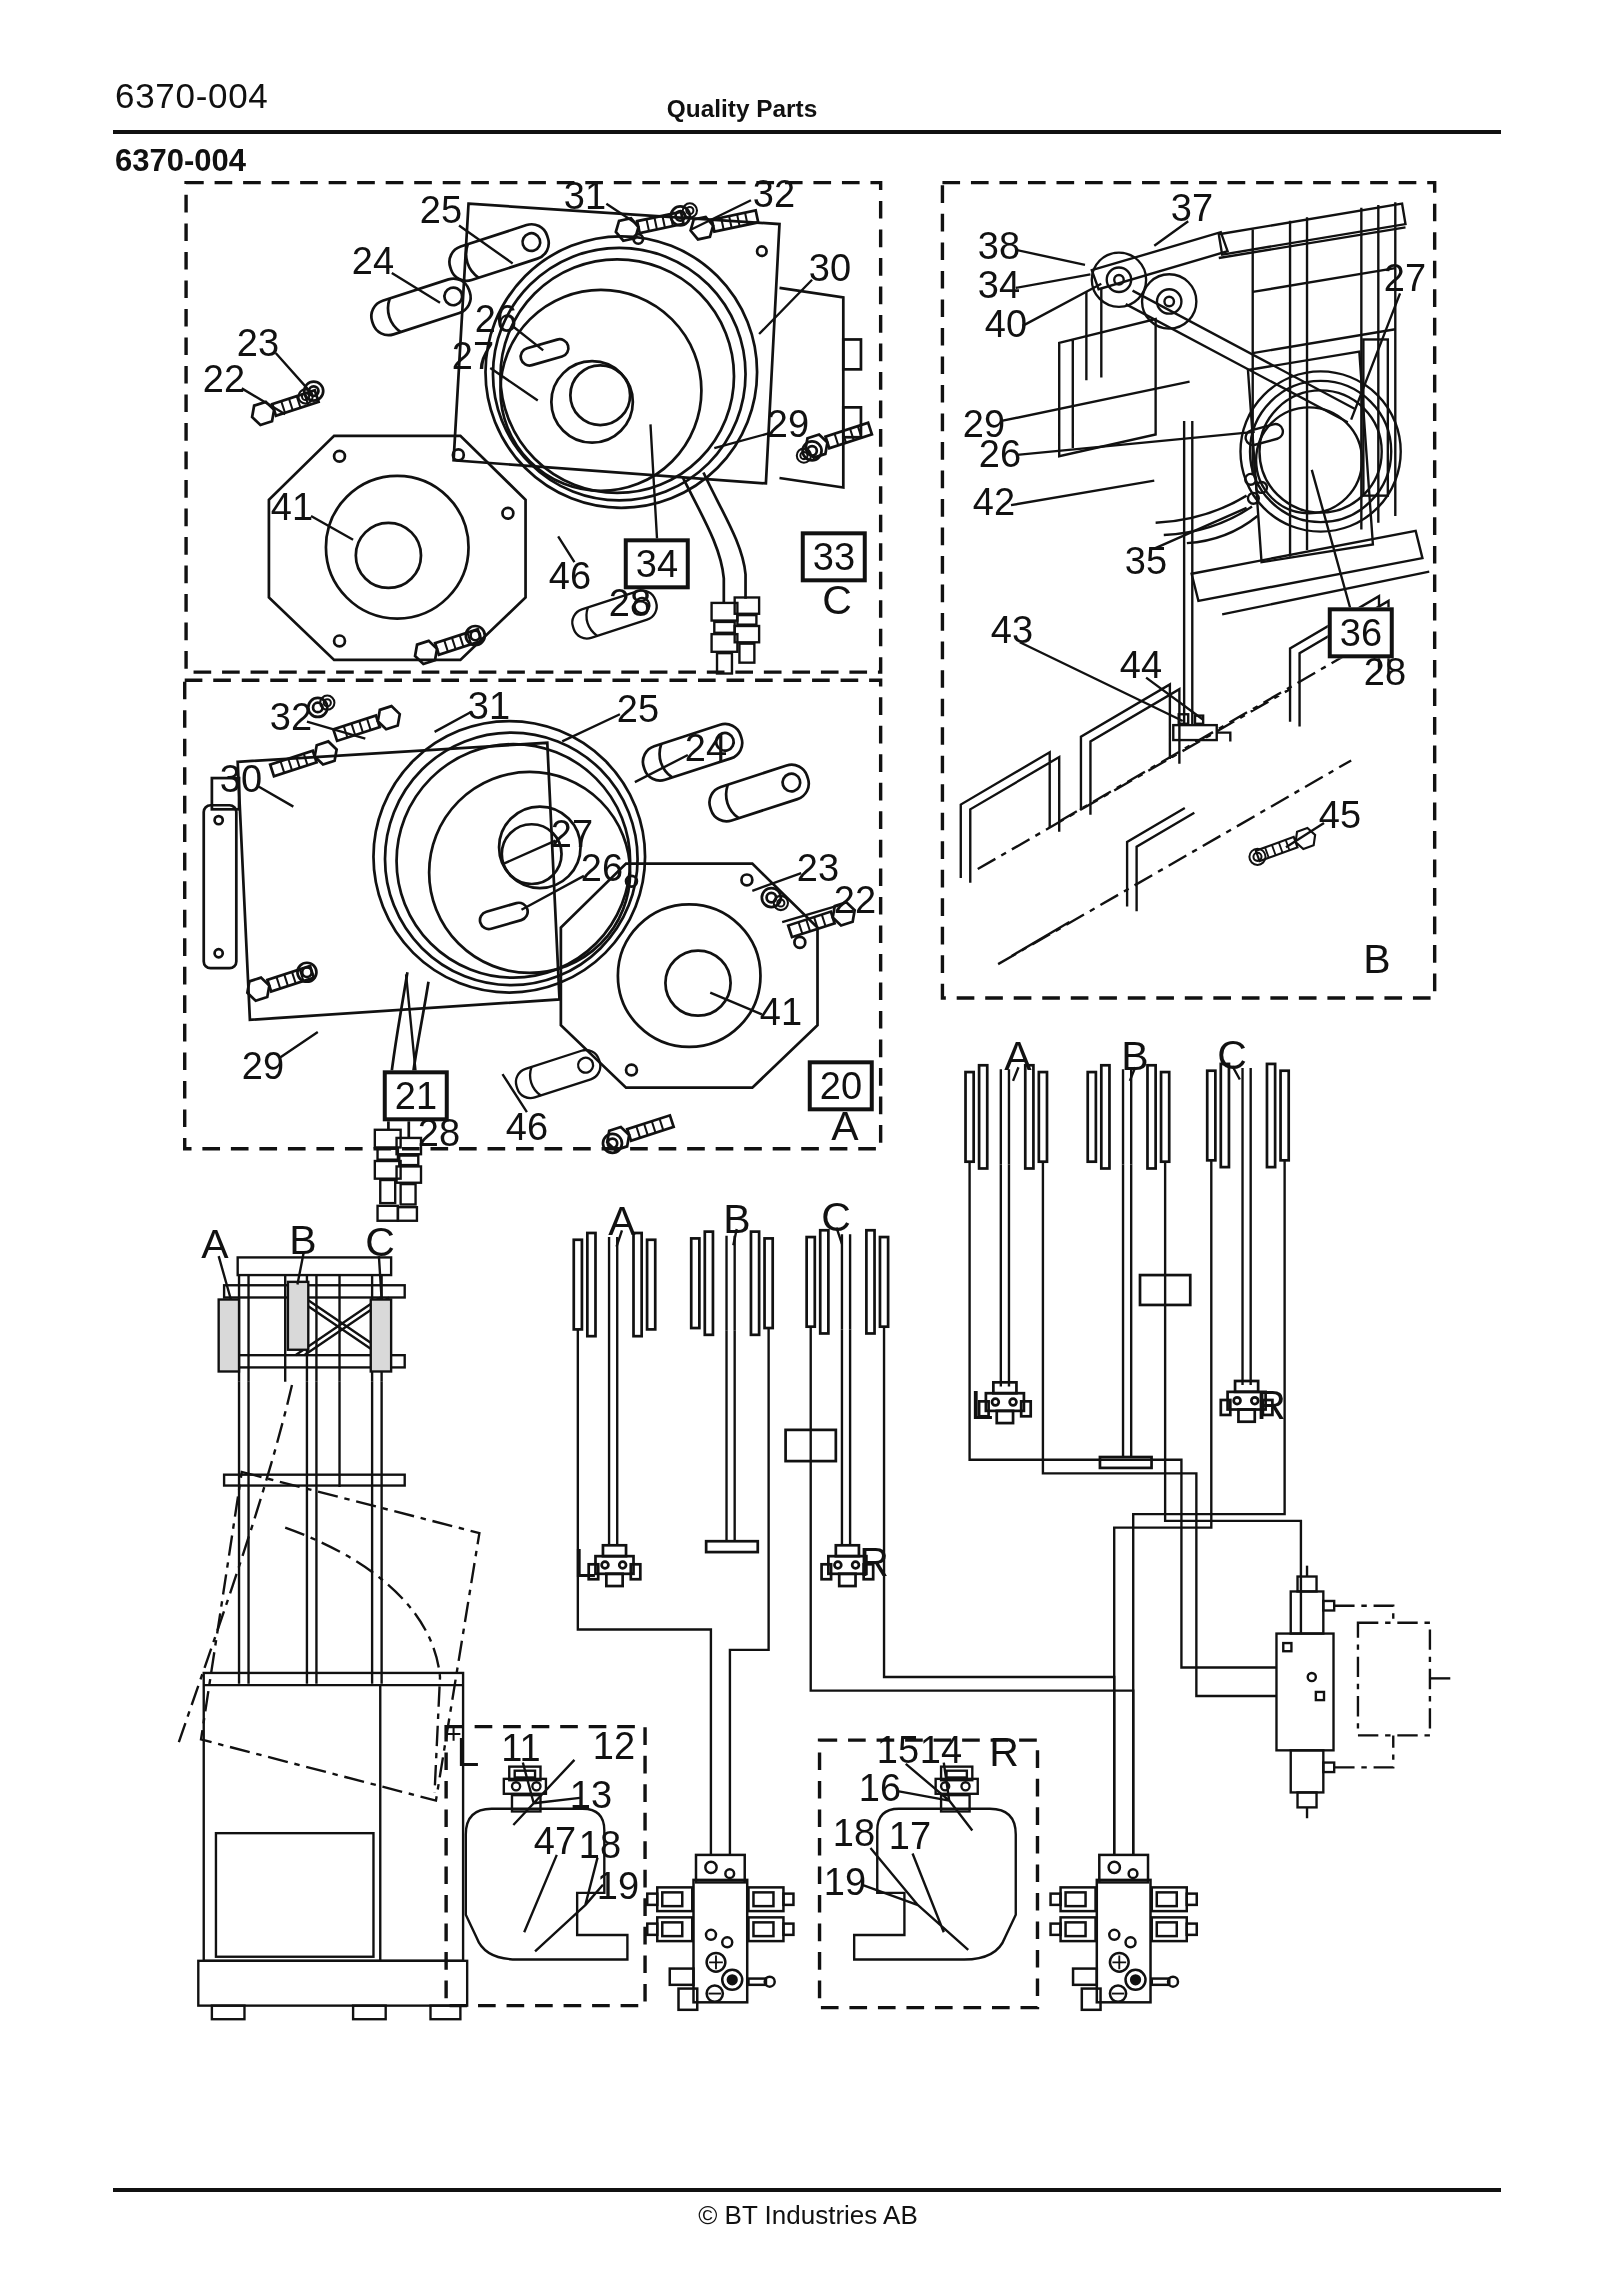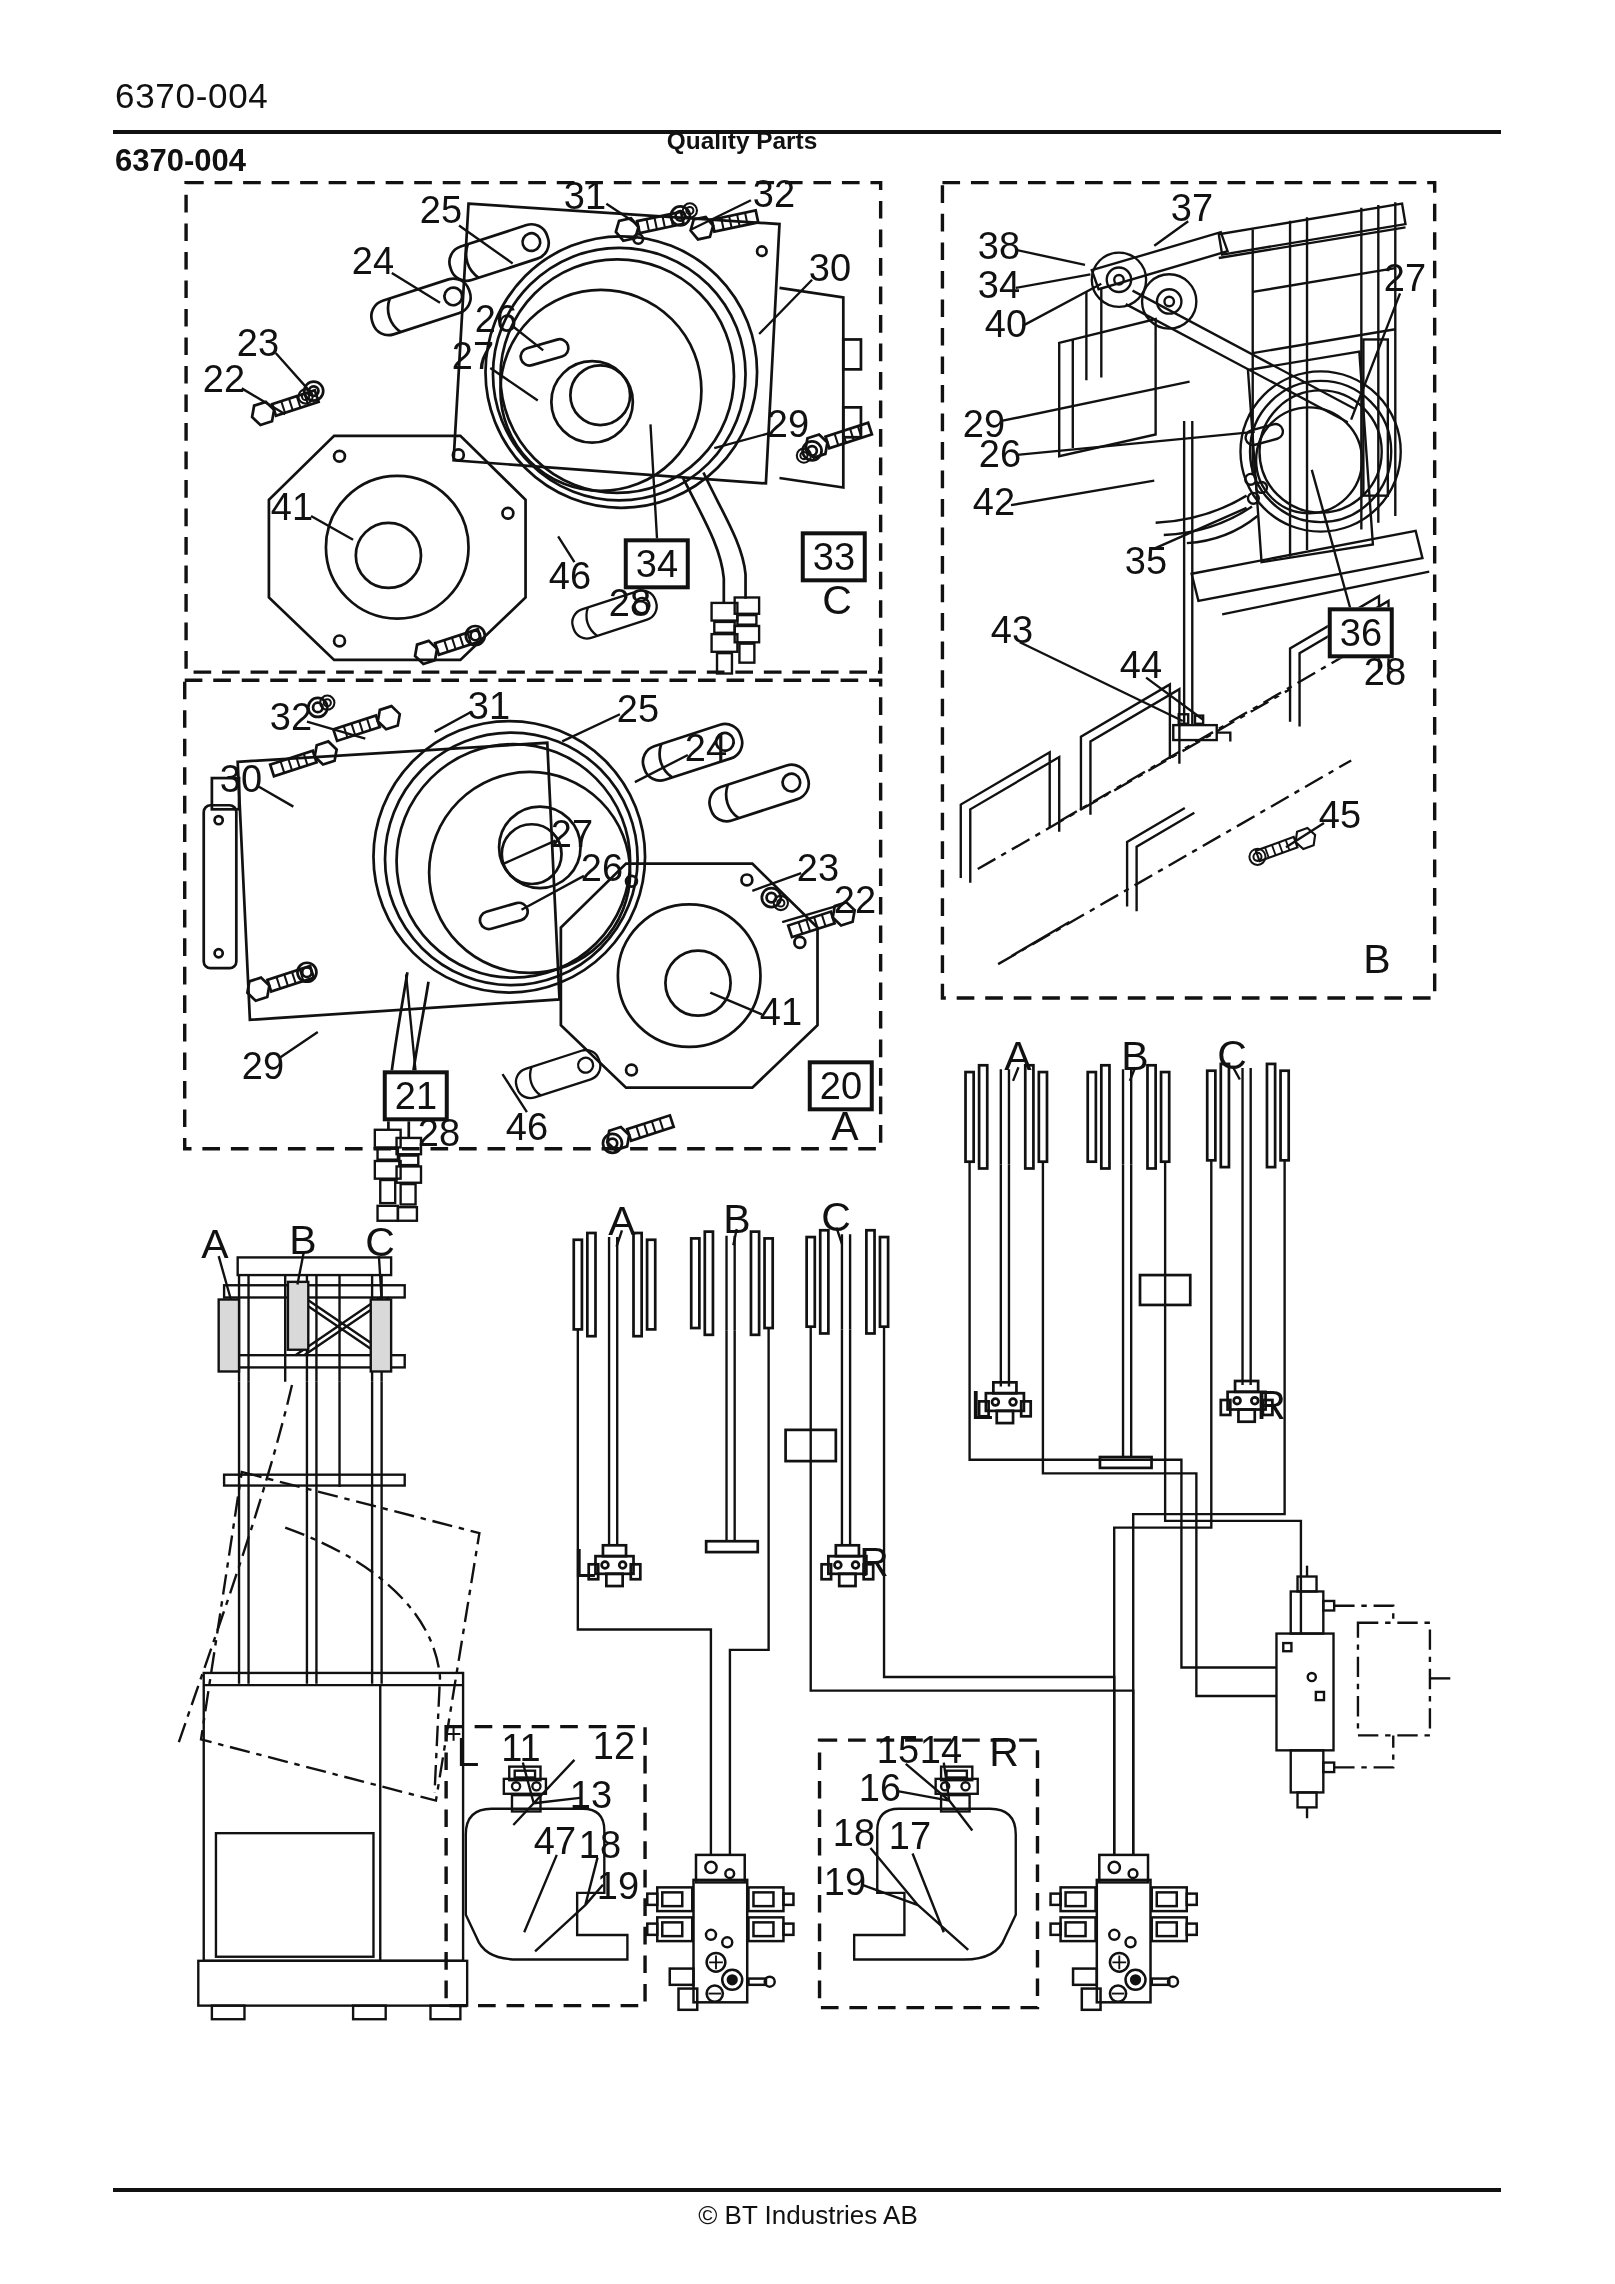--- a/index.html
+++ b/index.html
@@ -1,20 +1,20 @@
 <!DOCTYPE html>
 <html style="font-size:11px"><head>
 <meta charset="utf-8">
 <style>
   html,body{margin:0;padding:0;background:#ffffff;}
   .page{position:relative;width:1616px;height:2284px;background:#ffffff;
         font-family:"Liberation Sans",sans-serif;color:#111;overflow:hidden;}
   .abs{position:absolute;}
   .doc-code{left:115px;top:76px;font-size:35px;letter-spacing:0.7px;}
-  .page-title{left:0;width:1484px;top:95px;text-align:center;font-size:24.4px;font-weight:bold;margin-top:32px;}
+  .page-title{left:0;width:1484px;top:95px;text-align:center;font-size:24.4px;font-weight:bold;}
   .rule{left:113px;width:1388px;height:4.1px;background:#111;}
   .rule.top{top:130px;}
   .rule.bottom{top:2188px;}
   .section-code{left:115px;top:143px;font-size:31px;font-weight:bold;}
   .footer-text{left:0;width:1616px;top:2200px;text-align:center;font-size:26px;}
   svg.art{position:absolute;left:0;top:0;}
   svg.art *{vector-effect:none;}
   .callout-layer{position:absolute;left:0;top:0;width:1284px;height:2284px;}
   .co{position:absolute;transform:translate(-50%,-50%);font-size:38px;line-height:1;
       white-space:nowrap;color:#111;}

